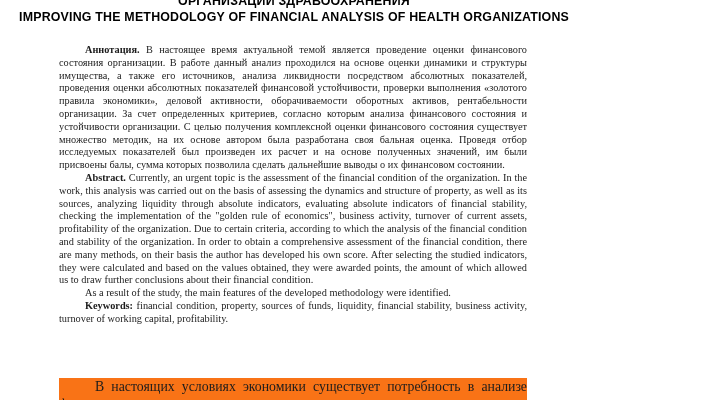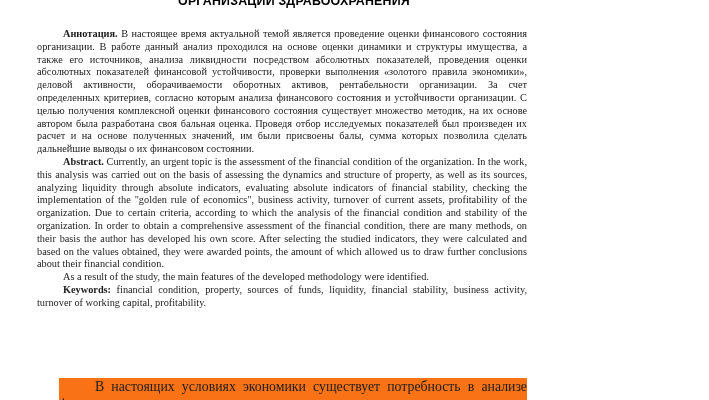--- a/index.html
+++ b/index.html
@@ -33,21 +33,21 @@
       font-size: 12.4px;
       line-height: 16px;
       letter-spacing: 0.2px;
       white-space: nowrap;
     }
     .title-ru {
       margin-top: -7px; 
     }
     
     .abstract {
-      margin: 19px 61px 0 37px;
+      margin: 19px 61px 0 59px;
       font-size: 10.3px;
       line-height: 12.8px;
       text-align: justify;
       max-height: 335px;
       overflow: hidden;
     }
     .abstract p {
       margin: 0;
       text-indent: 26px;
     }
@@ -71,20 +71,21 @@
       text-indent: 36px;
     }
   </style>
 </head>
 <body>
 
 <div class="page">
 
   <header class="titles">
     <div class="title title-ru">ОРГАНИЗАЦИИ ЗДРАВООХРАНЕНИЯ</div>
+    <div class="title title-en">IMPROVING THE METHODOLOGY OF FINANCIAL ANALYSIS OF HEALTH ORGANIZATIONS</div>
   </header>
 
   <section class="abstract">
 
     <p><span class="lead">Аннотация.</span>
       <span>В настоящее время актуальной темой является проведение оценки финансового состояния организации. В работе данный анализ проходился на основе оценки динамики и структуры имущества, а также его источников, анализа ликвидности посредством абсолютных показателей, проведения оценки абсолютных показателей финансовой устойчивости, проверки выполнения «золотого правила экономики», деловой активности, оборачиваемости оборотных активов, рентабельности организации. За счет определенных критериев, согласно которым анализа финансового состояния и устойчивости организации. С целью получения комплексной оценки финансового состояния существует множество методик, на их основе автором была разработана своя бальная оценка. Проведя отбор исследуемых показателей был произведен их расчет и на основе полученных значений, им были присвоены балы, сумма которых позволила сделать дальнейшие выводы о их финансовом состоянии.</span></p>
 
 
     <p><span class="lead">Abstract.</span>
       <span>Currently, an urgent topic is the assessment of the financial condition of the organization. In the work, this analysis was carried out on the basis of assessing the dynamics and structure of property, as well as its sources, analyzing liquidity through absolute indicators, evaluating absolute indicators of financial stability, checking the implementation of the "golden rule of economics", business activity, turnover of current assets, profitability of the organization. Due to certain criteria, according to which the analysis of the financial condition and stability of the organization. In order to obtain a comprehensive assessment of the financial condition, there are many methods, on their basis the author has developed his own score. After selecting the studied indicators, they were calculated and based on the values obtained, they were awarded points, the amount of which allowed us to draw further conclusions about their financial condition.</span></p>

